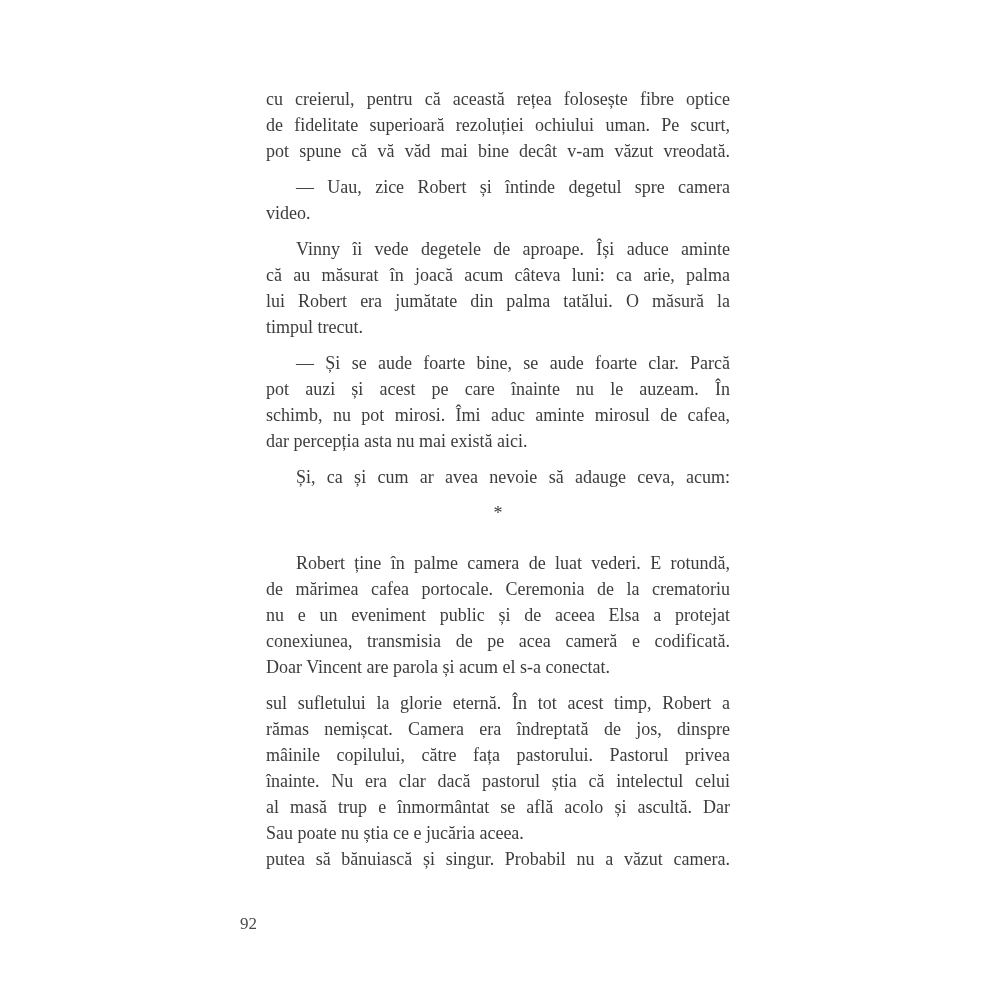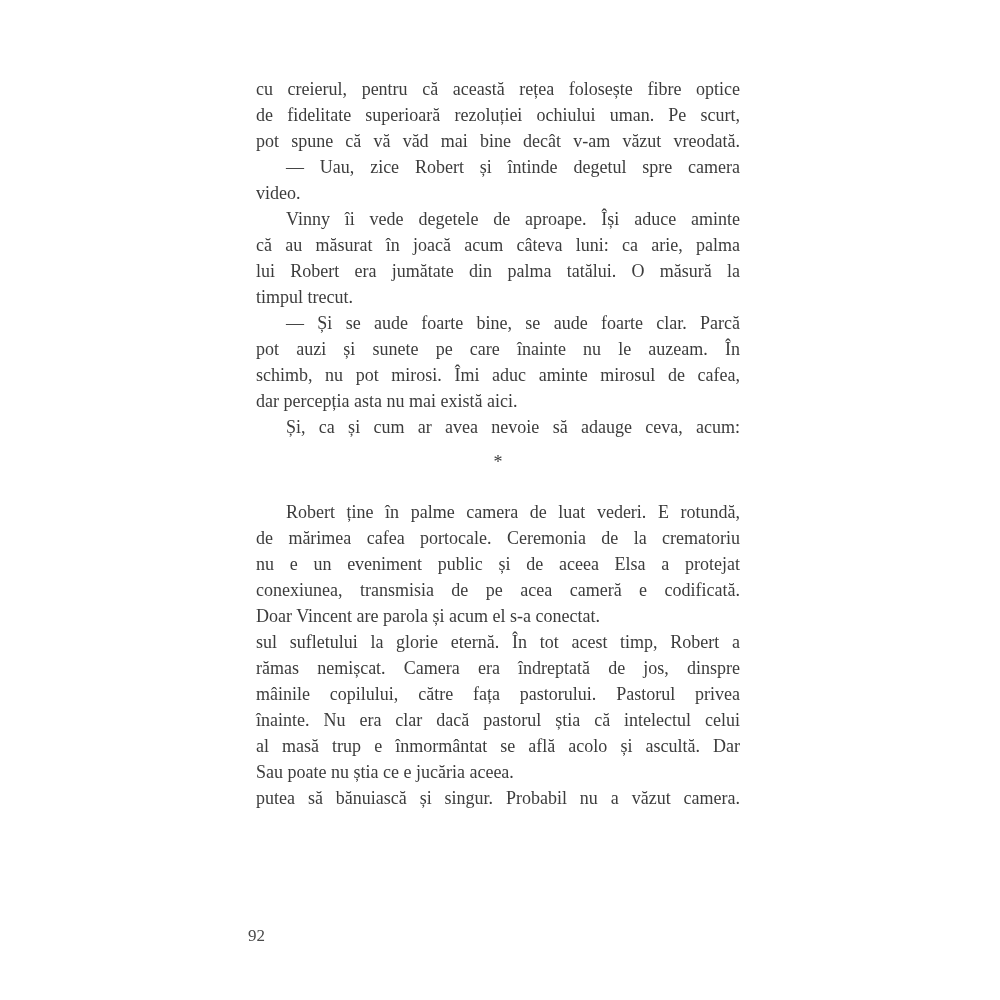--- a/index.html
+++ b/index.html
@@ -13,47 +13,46 @@
     overflow: hidden;
   }
   .text-block {
     position: absolute;
     left: 256px;
     top: 76px;
     width: 484px;
     font-size: 18px;
     line-height: 26px;
   }
-  .para { margin: 0; }
+  .para { margin: 10px; }
   .line {
     text-align: justify;
     text-align-last: justify;
   }
   .line.last {
     text-align-last: left;
   }
   .line.indent {
     text-indent: 30px;
   }
   .separator {
     height: 26px;
     margin: 9px 0 24px 0;
     text-align: center;
     text-align-last: center;
     font-size: 18px;
     line-height: 26px;
   }
   .page-number {
     position: absolute;
-    left: 248px;
+    left: 240px;
     top: 912px;
     font-size: 17px;
     line-height: 24px;
     color: #4a4a4a;
-    margin-top: 12px;
   }
 </style>
 </head>
 <body>
 
 <div class="page">
   <div class="text-block">
       <div class="para">
         <div class="line">cu creierul, pentru că această rețea folosește fibre optice</div>
         <div class="line">de fidelitate superioară rezoluției ochiului uman. Pe scurt,</div>
@@ -64,21 +63,21 @@
         <div class="line last">video.</div>
       </div>
       <div class="para">
         <div class="line indent">Vinny îi vede degetele de aproape. Își aduce aminte</div>
         <div class="line">că au măsurat în joacă acum câteva luni: ca arie, palma</div>
         <div class="line">lui Robert era jumătate din palma tatălui. O măsură la</div>
         <div class="line last">timpul trecut.</div>
       </div>
       <div class="para">
         <div class="line indent">— Și se aude foarte bine, se aude foarte clar. Parcă</div>
-        <div class="line">pot auzi și sunete pe care înainte nu le auzeam. În</div>
+        <div class="line">pot auzi și acest pe care înainte nu le auzeam. În</div>
         <div class="line">schimb, nu pot mirosi. Îmi aduc aminte mirosul de cafea,</div>
         <div class="line last">dar percepția asta nu mai există aici.</div>
       </div>
       <div class="para">
         <div class="line indent">Și, ca și cum ar avea nevoie să adauge ceva, acum:</div>
       </div>
       <div class="separator">*</div>
       <div class="para">
         <div class="line indent">Robert ține în palme camera de luat vederi. E rotundă,</div>
         <div class="line">de mărimea cafea portocale. Ceremonia de la crematoriu</div>

